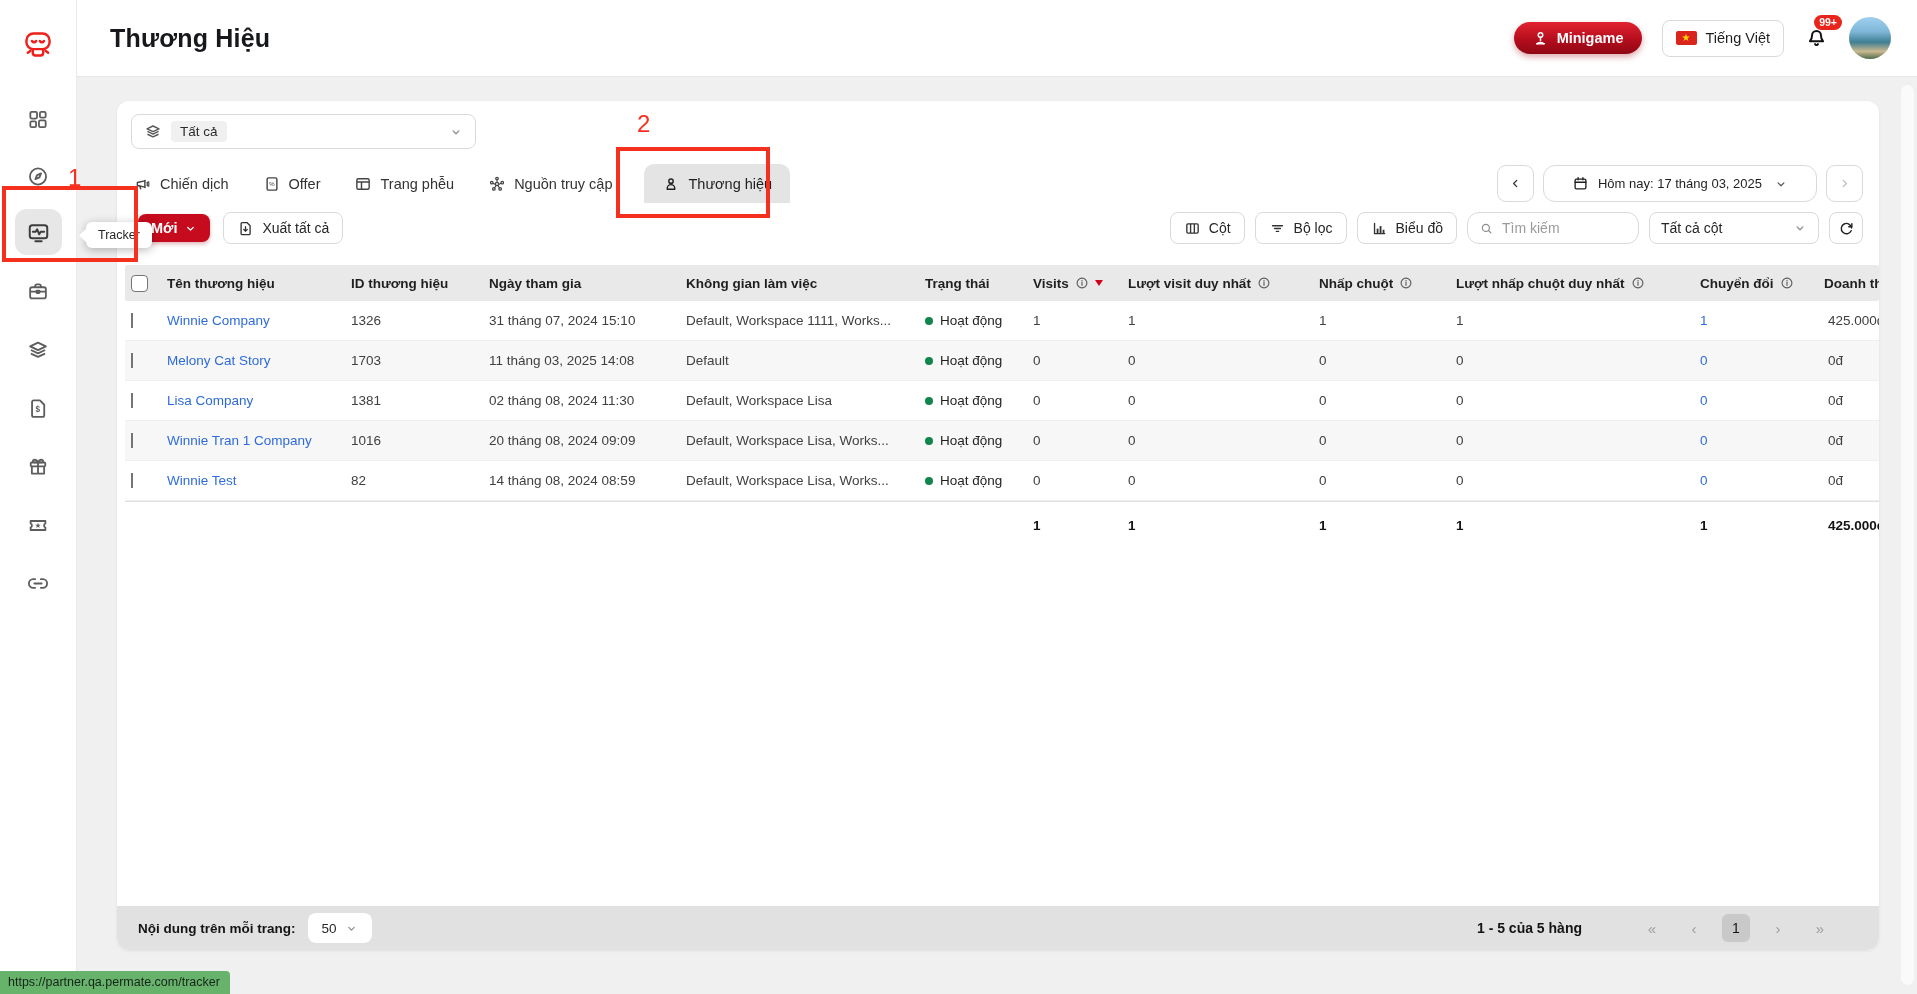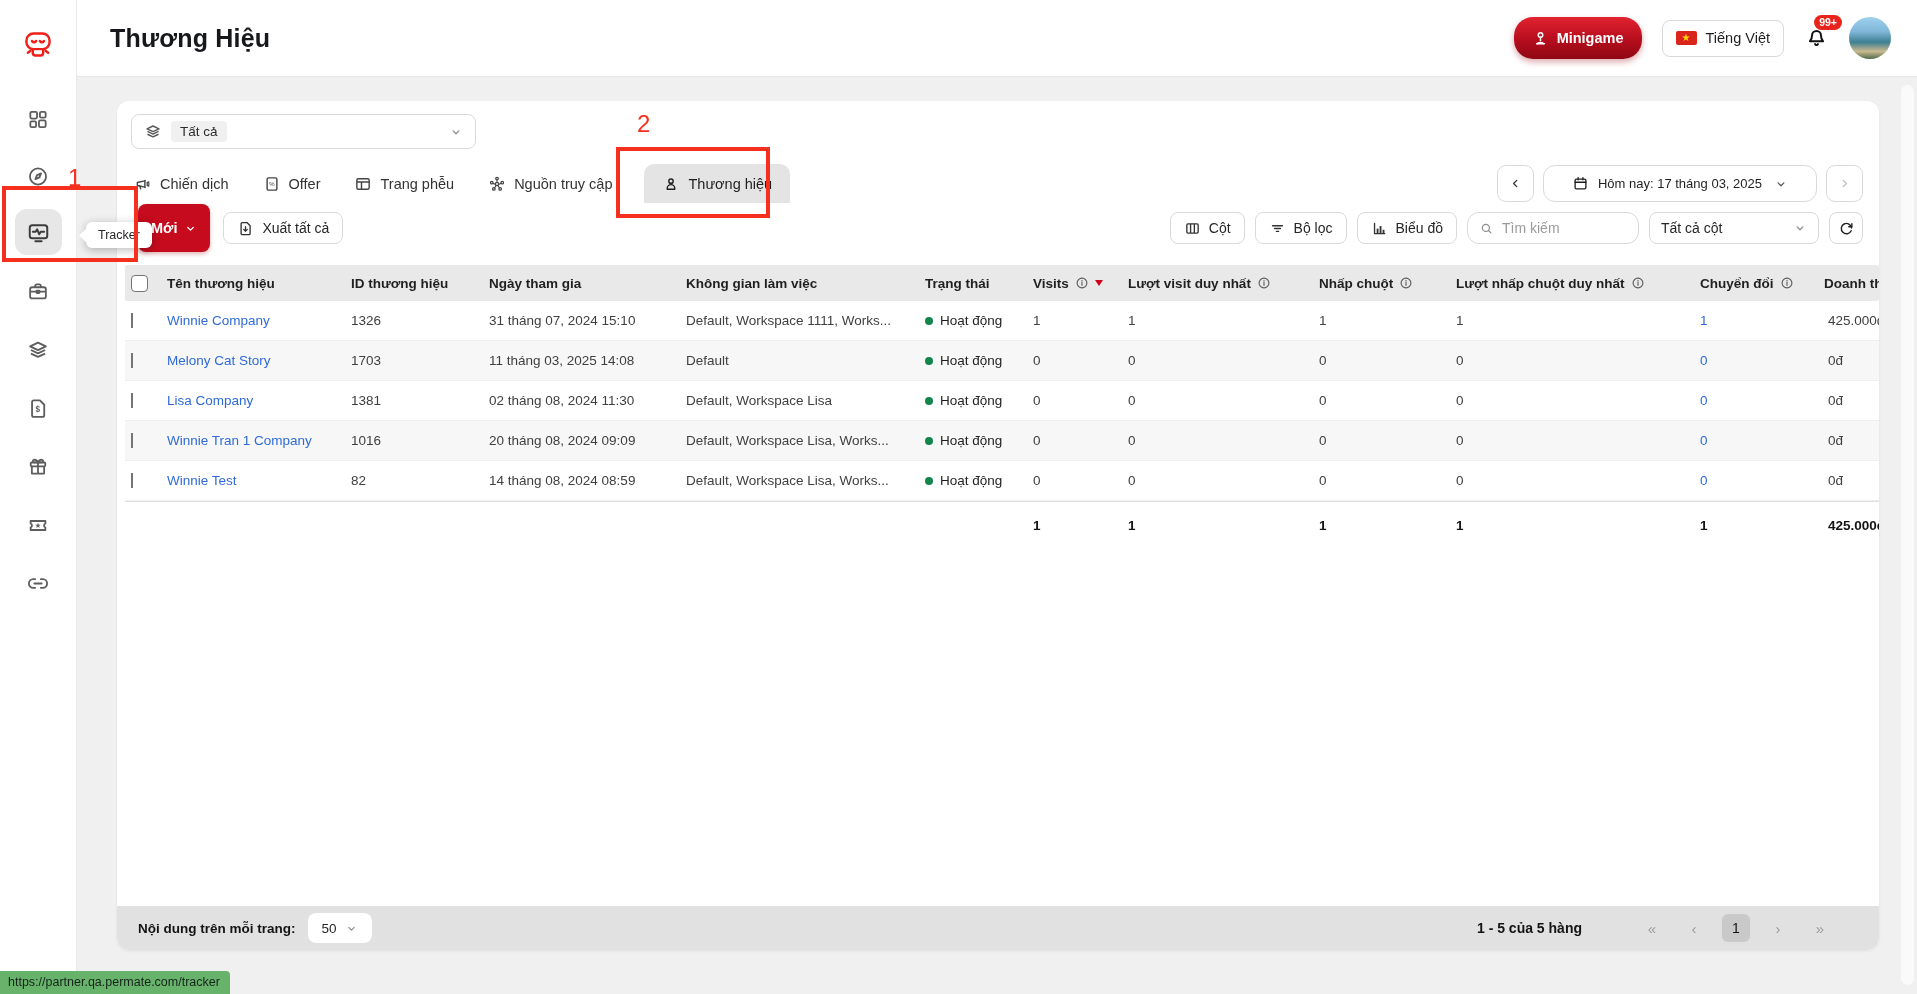--- a/index.html
+++ b/index.html
@@ -11,21 +11,21 @@
   
   .sidebar { position:absolute; left:0; top:0; width:77px; height:994px; background:#fff; border-right:1px solid #e9e9e9; z-index:5; }
   .side-item { position:absolute; left:50%; transform:translateX(-50%); color:#5d5d5d; cursor:pointer; }
   .side-item.logo { color:#ee2019; }
   .tracker-btn { position:absolute; left:15px; top:209px; width:47px; height:46px; background:#e7e7e7; border-radius:12px; display:flex; align-items:center; justify-content:center; color:#3d3d3d; cursor:pointer; }
 
   
   .topbar { position:absolute; left:77px; top:0; width:1840px; height:77px; background:#fff; border-bottom:1px solid #e6e6e6; display:flex; align-items:center; z-index:4; }
   .page-title { font-size:25px; font-weight:700; color:#17181c; margin-left:33px; letter-spacing:.2px; }
   .top-right { margin-left:auto; margin-right:26px; display:flex; align-items:center; gap:20px; }
-  .minigame-btn { height:42px; padding:0 18px; border:none; border-radius:19px; background:linear-gradient(180deg,#e22230 0%,#b50d1d 55%,#8f0713 100%); color:#fff; font-size:14.5px; font-weight:700; display:flex; align-items:center; gap:8px; box-shadow:0 3px 6px rgba(160,10,20,.35); cursor:pointer; font-family:inherit; }
+  .minigame-btn { height:32px; padding:0 18px; border:none; border-radius:19px; background:linear-gradient(180deg,#e22230 0%,#b50d1d 55%,#8f0713 100%); color:#fff; font-size:14.5px; font-weight:700; display:flex; align-items:center; gap:8px; box-shadow:0 3px 6px rgba(160,10,20,.35); cursor:pointer; font-family:inherit; }
   .lang-btn { height:37px; padding:0 13px; background:#fff; border:1px solid #d9d9d9; border-radius:8px; display:flex; align-items:center; gap:9px; font-size:14.5px; color:#1f1f1f; cursor:pointer; font-family:inherit; }
   .flag { width:21px; height:14px; background:#da251d; border-radius:2px; display:flex; align-items:center; justify-content:center; color:#ffd600; font-size:10px; line-height:1; }
   .bell-wrap { position:relative; cursor:pointer; color:#111; }
   .badge { position:absolute; top:-9px; right:-13px; background:#e8251c; color:#fff; font-size:10.5px; font-weight:700; padding:2.5px 5px; border-radius:9px; line-height:1; }
   .avatar { width:42px; height:42px; border-radius:50%; background:linear-gradient(180deg,#9fd0ee 0%,#7fb6d8 35%,#3f7f92 60%,#cbb98f 82%,#4e6b4a 100%); cursor:pointer; }
 
   
   .card { position:absolute; left:117px; top:101px; width:1762px; height:849px; background:#fff; border-radius:12px; box-shadow:0 1px 3px rgba(0,0,0,.07); overflow:hidden; }
 
   .filter-select { position:absolute; left:14px; top:13px; width:345px; height:35px; border:1px solid #d9d9d9; border-radius:8px; display:flex; align-items:center; padding:0 12px; gap:9px; color:#555; cursor:pointer; background:#fff; }
@@ -39,21 +39,21 @@
 
   .datebar { position:absolute; right:16px; top:64px; display:flex; align-items:center; gap:9px; }
   .nav-sq { width:37px; height:37px; background:#fff; border:1px solid #d9d9d9; border-radius:9px; display:flex; align-items:center; justify-content:center; color:#3a3a3a; cursor:pointer; }
   .nav-sq.disabled { color:#bfbfbf; }
   .date-btn { height:37px; padding:0 28px; background:#fff; border:1px solid #d9d9d9; border-radius:12px; display:flex; align-items:center; gap:9px; font-size:13px; font-weight:500; color:#1f1f1f; cursor:pointer; font-family:inherit; }
   .date-btn .chev { color:#595959; margin-left:3px; }
 
   .toolbar { position:absolute; left:0; top:111px; width:100%; height:32px; padding:0 16px 0 21px; display:flex; align-items:center; }
   .btn { height:32px; background:#fff; border:1px solid #d9d9d9; border-radius:8px; display:flex; align-items:center; gap:8px; padding:0 13px; font-size:14px; color:#262626; cursor:pointer; font-family:inherit; }
   .btn .ic { color:#333; }
-  .btn-new { height:48px; background:#c60b1e; border:none; border-radius:8px; color:#fff; font-size:14.5px; font-weight:700; display:flex; align-items:center; gap:7px; padding:0 13px; cursor:pointer; box-shadow:0 2px 4px rgba(150,5,15,.3); font-family:inherit; }
+  .btn-new { height:28px; background:#c60b1e; border:none; border-radius:8px; color:#fff; font-size:14.5px; font-weight:700; display:flex; align-items:center; gap:7px; padding:0 13px; cursor:pointer; box-shadow:0 2px 4px rgba(150,5,15,.3); font-family:inherit; }
   .tb-right { margin-left:auto; display:flex; align-items:center; gap:10px; }
   .search-box { height:32px; width:172px; border:1px solid #d9d9d9; border-radius:12px; display:flex; align-items:center; gap:8px; padding:0 11px; color:#8c8c8c; background:#fff; }
   .search-box input { border:none; outline:none; width:110px; font-size:14px; font-family:inherit; color:#262626; background:transparent; }
   .search-box input::placeholder { color:#9a9a9a; }
   .col-select { height:32px; width:170px; border:1px solid #d9d9d9; border-radius:8px; display:flex; align-items:center; padding:0 11px; font-size:14px; color:#262626; cursor:pointer; background:#fff; }
   .col-select .chev { margin-left:auto; color:#8c8c8c; }
   .refresh-btn { width:34px; height:32px; border:1px solid #d9d9d9; border-radius:8px; background:#fff; display:flex; align-items:center; justify-content:center; color:#222; cursor:pointer; }
 
   
   .tbl { position:absolute; left:8px; top:164px; right:0; }

